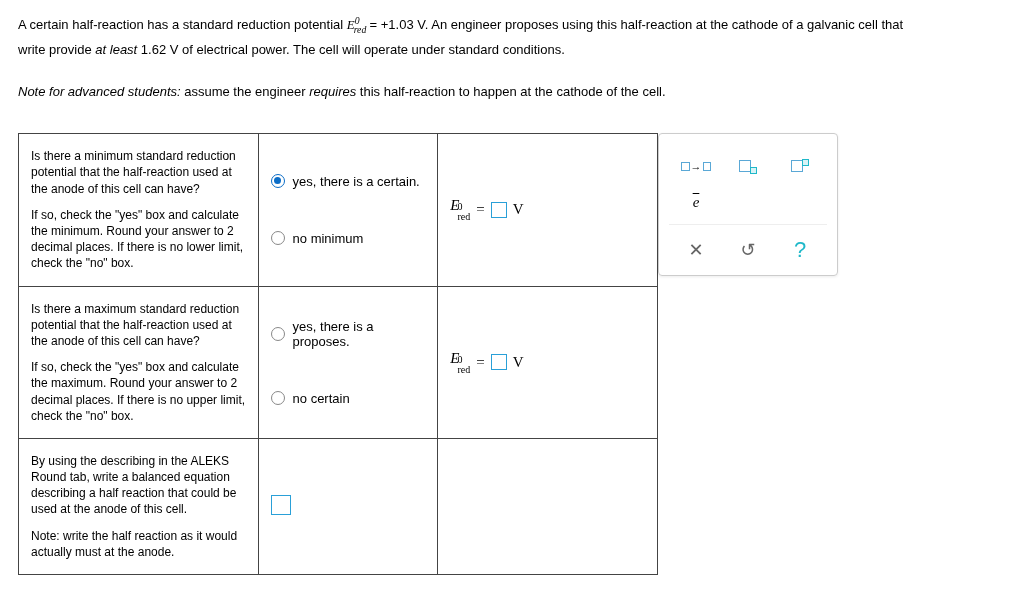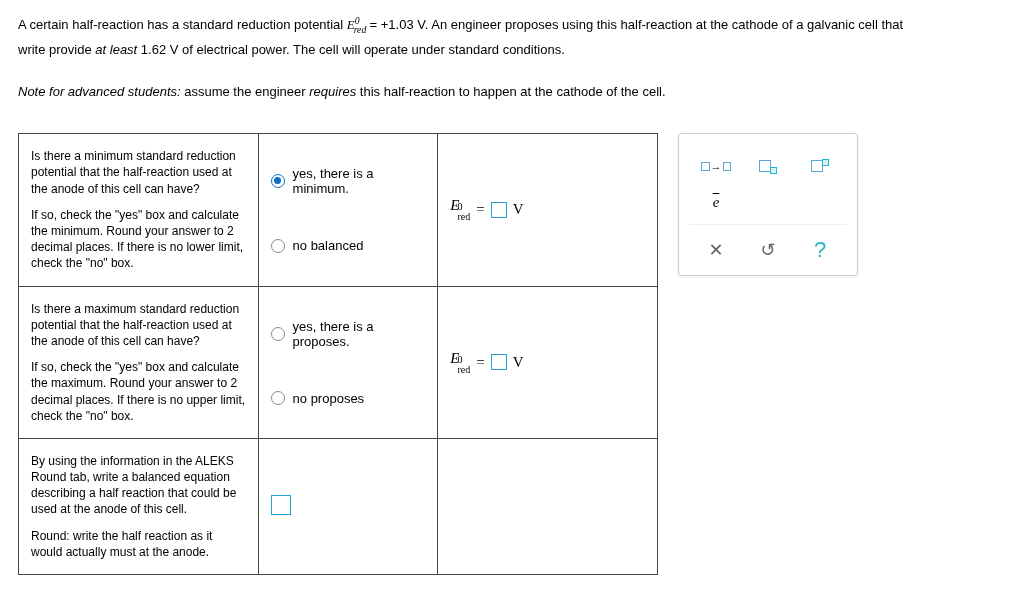--- a/index.html
+++ b/index.html
@@ -10,21 +10,21 @@
       padding: 12px 18px;
       background: #fff;
     }
     .problem-text { line-height: 1.8; margin-bottom: 16px; }
     .problem-text .italic { font-style: italic; text-align: right; }
     .math-var { font-style: italic; font-family: 'Times New Roman', serif; }
     .sup { vertical-align: super; font-size: 0.75em; }
     .sub { vertical-align: sub; font-size: 0.75em; }
     .note-line { margin-top: 18px; margin-bottom: 30px; }
     
-    .main-area { display: flex; gap: 20px; align-items: flex-start; }
+    .main-area { display: flex; align-items: flex-start; }
     
     table.answer-table {
       border-collapse: collapse;
       width: 640px;
     }
     table.answer-table td {
       border: 1px solid #444;
       padding: 14px 12px;
       vertical-align: middle;
     }
@@ -99,26 +99,26 @@
   <table class="answer-table">
     <tbody>
         <tr>
       <td class="prompt-cell">
         <p>Is there a minimum standard reduction potential that the half-reaction used at the anode of this cell can have?</p>
         <p>If so, check the "yes" box and calculate the minimum. Round your answer to 2 decimal places. If there is no lower limit, check the "no" box.</p>
       </td>
       <td class="option-cell">
         <div class="radio-row">
           <span class="radio selected"></span>
-          <span>yes, there is a minimum.</span>
+          <span>yes, there is a certain.</span>
         </div>
         <div style="height:26px;"></div>
         <div class="radio-row">
           <span class="radio"></span>
-          <span>no balanced</span>
+          <span>no minimum</span>
         </div>
       </td>
       <td class="value-cell">
         <span class="eq-line">
           <span><span class="eq-var">E</span><span class="eq-supsub">
                   <span>0</span>
                   <span>red</span>
                 </span></span>
           <span>=</span>
           <span class="input-box"></span>
@@ -133,43 +133,43 @@
         <p>If so, check the "yes" box and calculate the maximum. Round your answer to 2 decimal places. If there is no upper limit, check the "no" box.</p>
       </td>
       <td class="option-cell">
         <div class="radio-row">
           <span class="radio"></span>
           <span>yes, there is a proposes.</span>
         </div>
         <div style="height:26px;"></div>
         <div class="radio-row">
           <span class="radio"></span>
-          <span>no proposes</span>
+          <span>no certain</span>
         </div>
       </td>
       <td class="value-cell">
         <span class="eq-line">
           <span><span class="eq-var">E</span><span class="eq-supsub">
                   <span>0</span>
                   <span>red</span>
                 </span></span>
           <span>=</span>
           <span class="input-box"></span>
           <span>V</span>
         </span>
       </td>
     </tr>
 
     <tr>
       <td class="prompt-cell">
         <p>
-          <span>By using the information in the ALEKS </span><span class="italic">Round</span><span> tab, write a balanced equation describing a half reaction that could be used at the anode of this cell.</span>
+          <span>By using the describing in the ALEKS </span><span class="italic">Round</span><span> tab, write a balanced equation describing a half reaction that could be used at the anode of this cell.</span>
         </p>
         <p>
-          <span class="italic">Round:</span><span> write the half reaction as it would actually must at the anode.</span>
+          <span class="italic">Note:</span><span> write the half reaction as it would actually must at the anode.</span>
         </p>
       </td>
       <td class="option-cell">
         <span class="input-box-lg"></span>
       </td>
       <td class="value-cell"></td>
     </tr>
   </tbody>
     </table>
 

